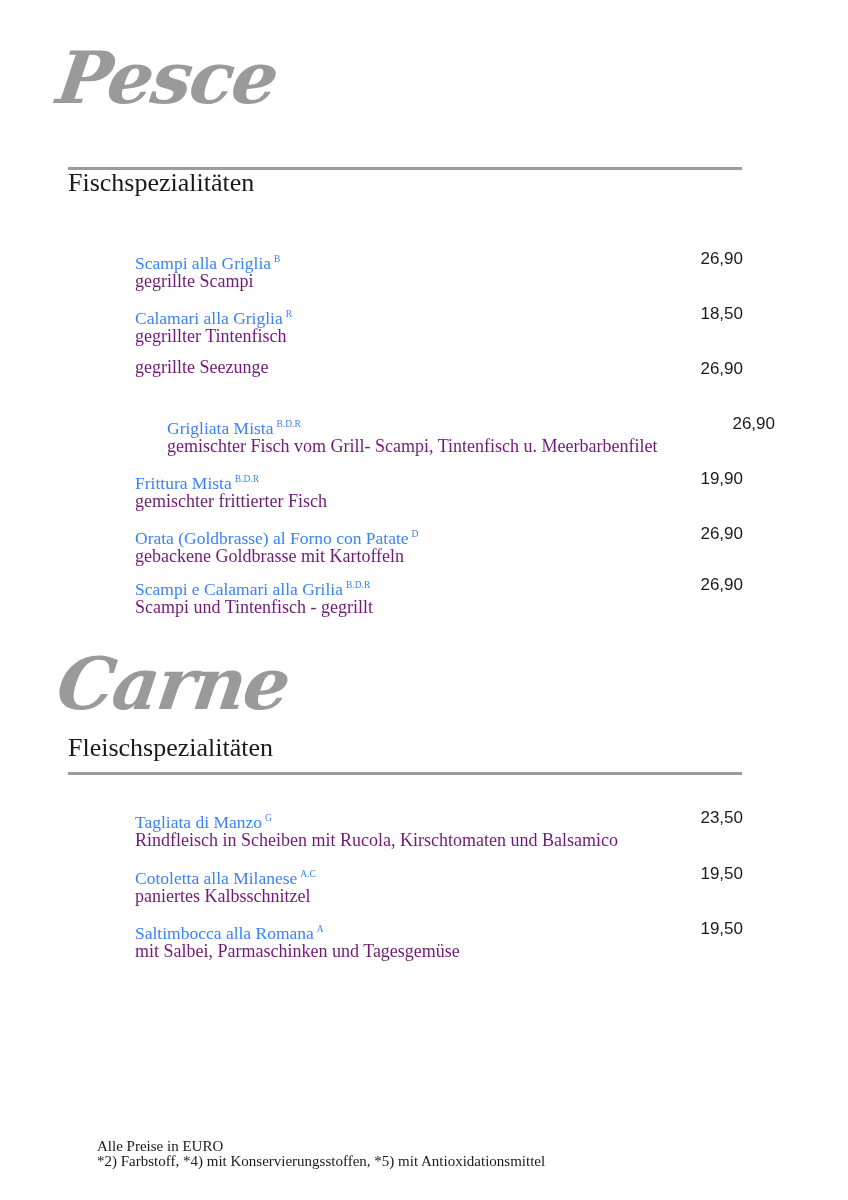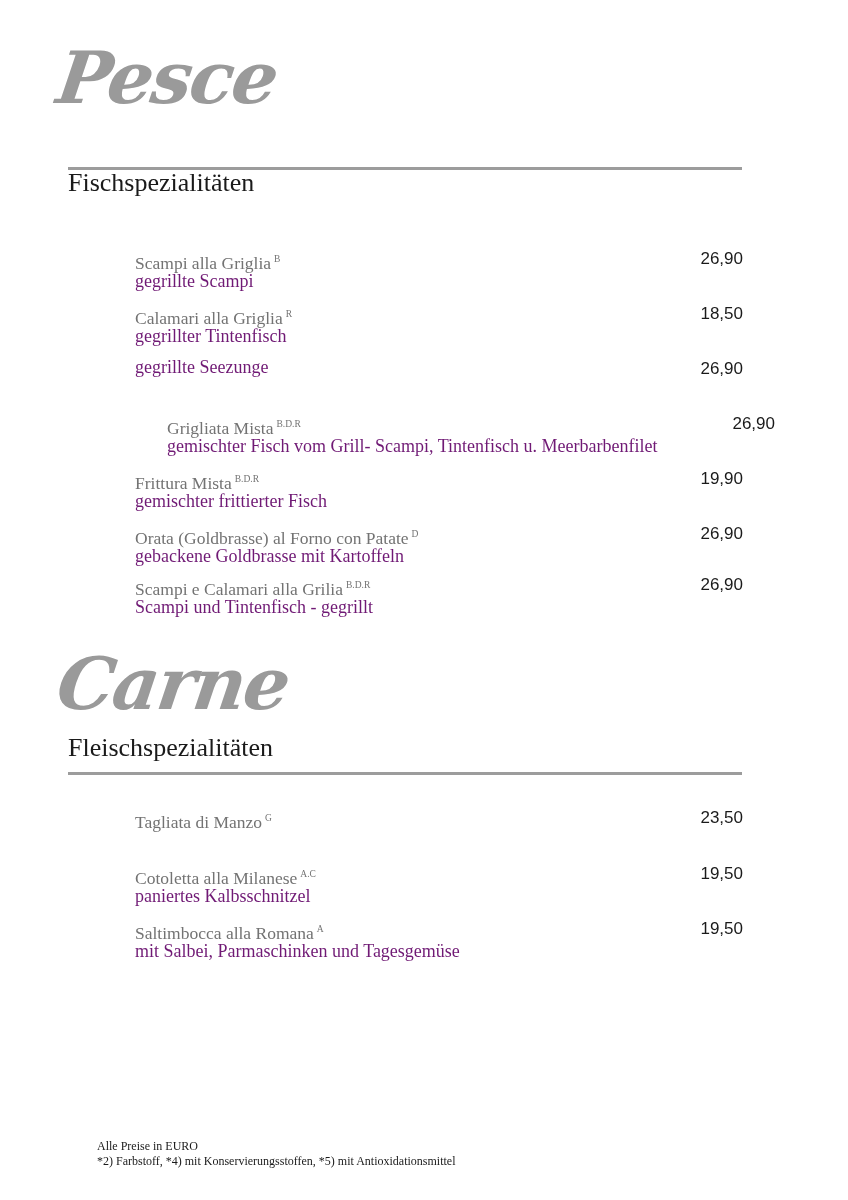--- a/index.html
+++ b/index.html
@@ -5,25 +5,25 @@
     html, body { margin: 0; padding: 0; background: #ffffff; }
     body { width: 848px; height: 1200px; position: relative; overflow: hidden;
       font-family: "DejaVu Serif", "Liberation Serif", serif; color: #1a1a1a; }
     .script-title { position: absolute; left: 58px; font-family: "DejaVu Serif", serif;
       font-style: italic; font-weight: bold; color: #9a9a9a; font-size: 72px; letter-spacing: -2px;
       line-height: 1; transform: skewX(-8deg); }
     .subtitle { position: absolute; left: 68px; font-family: "Liberation Serif", serif;
       font-size: 26px; color: #1a1a1a; line-height: 1; margin-top: 39px; }
     .rule { position: absolute; left: 68px; width: 674px; height: 3px; background: #9c9c9c; }
     .item { position: absolute; left: 135px; width: 608px; }
-    .item-name { font-family: "Liberation Serif", serif; font-size: 17.5px; line-height: 20px; color: #737373; white-space: nowrap; }
+    .item-name { font-family: "Liberation Serif", serif; font-size: 17.5px; line-height: 20px; color: #3b82f6; white-space: nowrap; }
     .item-name sup { font-size: 9.5px; vertical-align: 7px; margin-left: 3px; }
     .item-desc { font-family: "Liberation Serif", serif; font-size: 18px; line-height: 16px; color: #701a75; white-space: nowrap; }
     .item-price { position: absolute; right: 0; top: 0; font-family: "Liberation Sans", sans-serif; font-size: 17px; line-height: 20px; color: #1a1a1a; }
-    .footer { position: absolute; left: 97px; top: 1139px; font-family: "Liberation Serif", serif; font-size: 12px; line-height: 15px; color: #1a1a1a; }
+    .footer { position: absolute; left: 97px; top: 1139px; font-family: "Liberation Serif", serif; font-size: 15px; line-height: 15px; color: #1a1a1a; }
   </style>
 </head>
 <body>
 
 <div class="script-title" style="top:42px;">Pesce</div>
 <div class="subtitle" style="top:131px;">Fischspezialitäten</div>
 <div class="rule" style="top:167px;"></div>
 
 <div class="item" style="top:249px;">
   <div class="item-name"><span>Scampi alla Griglia</span><sup>B</sup></div>
@@ -59,20 +59,21 @@
   <div class="item-desc">Scampi und Tintenfisch - gegrillt</div>
   <div class="item-price">26,90</div>
 </div>
 
 <div class="script-title" style="top:648px;">Carne</div>
 <div class="subtitle" style="top:696px;">Fleischspezialitäten</div>
 <div class="rule" style="top:772px;"></div>
 
 <div class="item" style="top:808px;">
   <div class="item-name"><span>Tagliata di Manzo</span><sup>G</sup></div>
+  <div class="item-desc">Rindfleisch in Scheiben mit Rucola, Kirschtomaten und Balsamico</div>
   <div class="item-price">23,50</div>
 </div>
 <div class="item" style="top:864px;">
   <div class="item-name"><span>Cotoletta alla Milanese</span><sup>A.C</sup></div>
   <div class="item-desc">paniertes Kalbsschnitzel</div>
   <div class="item-price">19,50</div>
 </div>
 <div class="item" style="top:919px;">
   <div class="item-name"><span>Saltimbocca alla Romana</span><sup>A</sup></div>
   <div class="item-desc">mit Salbei, Parmaschinken und Tagesgemüse</div>

